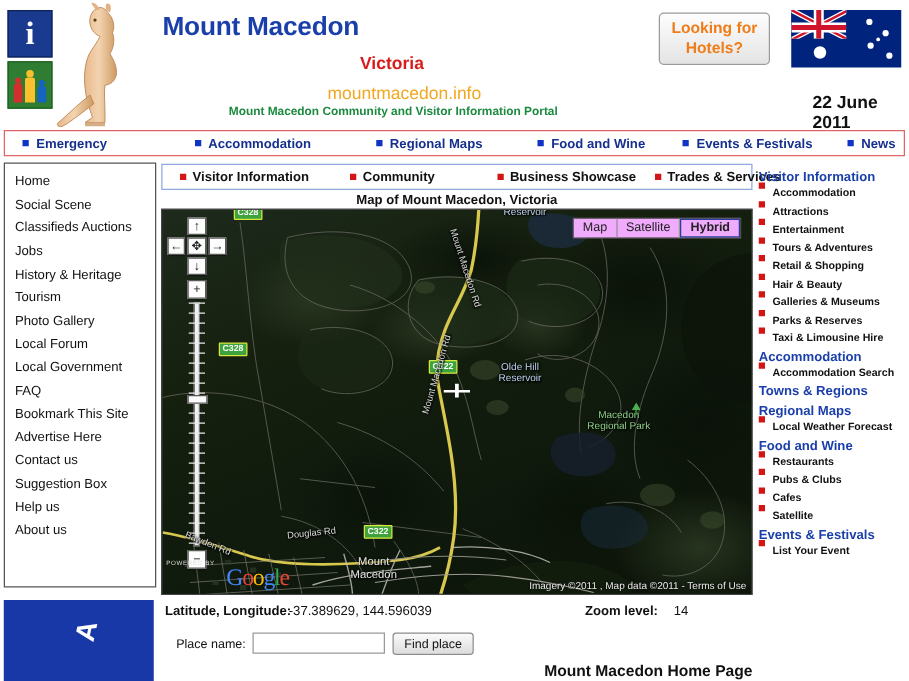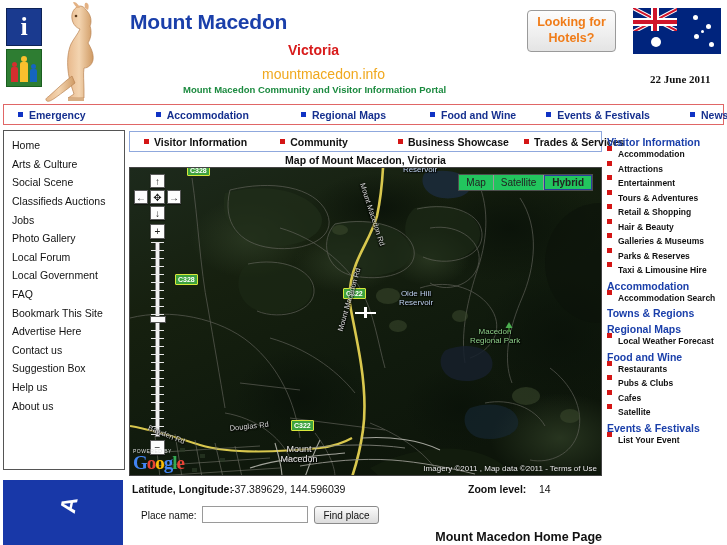--- a/index.html
+++ b/index.html
@@ -99,21 +99,21 @@
   .flag .star { position:absolute; background:#fff; border-radius:50%; }
   .st-big { left:18px; top:29px; width:10px; height:10px; }
   .st-a { left:60px; top:7px; width:5px; height:5px; }
   .st-b { left:73px; top:16px; width:5px; height:5px; }
   .st-c { left:61px; top:26px; width:5px; height:5px; }
   .st-d { left:76px; top:34px; width:5px; height:5px; }
   .st-e { left:68px; top:22px; width:3px; height:3px; }
 
   .date-text {
     position: absolute; left: 650px; top: 73px;
-    font-size: 11px; font-weight: bold; color: #111; font-family: Liberation Serif, serif;
+    font-size: 14px; font-weight: bold; color: #111;
   }
 
   
   .topnav {
     position: absolute; left: 3px; top: 104px;
     width: 721px; height: 21px;
     border: 1px solid #e06666;
     background: #ffffff;
     display: flex; align-items: center;
   }
@@ -216,21 +216,21 @@
   }
 
   .maptype {
     position: absolute; right: 8px; top: 6px;
     display: flex; height: 17px;
     border: 1px solid #4d4d4d;
     font-size: 10px;
   }
   .maptype div {
     padding: 4px 7px; display:flex; align-items:center;
-    background: #22c55e; color:#222; cursor: pointer;
+    background: #f0abfc; color:#222; cursor: pointer;
     border-right: 1px solid #9a9a9a;
   }
   .maptype div:last-child { border-right: none; }
   .maptype div.sel { font-weight: bold; border: 1px solid #2a3f9a; text-align: center; }
 
   .road-shield {
     position: absolute;
     background: #3ea23e; color: #ffffff;
     border: 1px solid #d9e83c;
     font-size: 7px; font-weight: bold;
@@ -250,21 +250,21 @@
   }
   .crosshair:before, .crosshair:after { content:''; position:absolute; background:#fff; }
   .crosshair:before { left:0; top:5px; width:21px; height:2px; }
   .crosshair:after  { left:9px; top:0; width:3px; height:11px; }
 
   .gcredit {
     position:absolute; left: 3px; bottom: 1px;
     font-family:"Liberation Serif", serif;
   }
   .gcredit .pw { font-family:"Liberation Sans",sans-serif; font-size:5px; color:#ddd; letter-spacing:.5px; display:block; margin-bottom:-2px;}
-  .gcredit .gg { font-size: 19px; font-weight: bold; letter-spacing: -1px; }
+  .gcredit .gg { font-size: 19px; font-weight: normal; letter-spacing: -1px; margin-left: 48px; }
   .gcredit .gg span:nth-child(1){color:#4285f4;}
   .gcredit .gg span:nth-child(2){color:#ea4335;}
   .gcredit .gg span:nth-child(3){color:#fbbc05;}
   .gcredit .gg span:nth-child(4){color:#4285f4;}
   .gcredit .gg span:nth-child(5){color:#34a853;}
   .gcredit .gg span:nth-child(6){color:#ea4335;}
 
   .attrib {
     position:absolute; right: 4px; bottom: 2px;
     color: #e9e9e9; font-size: 8px;
@@ -407,32 +407,33 @@
       <span>Regional Maps</span>
     </div>
     <div class="nav-item" style="margin-left:44px;">
       <span class="bul"></span>
       <span>Food and Wine</span>
     </div>
     <div class="nav-item" style="margin-left:30px;">
       <span class="bul"></span>
       <span>Events &amp; Festivals</span>
     </div>
-    <div class="nav-item" style="margin-left:40px;justify-content:center;">
+    <div class="nav-item" style="margin-left:28px;justify-content:center;">
       <span class="bul"></span>
       <span>News</span>
     </div>
   </div>
 
   <div class="leftbar">
     <div class="li">Home</div>
-    <div class="li">Arts &amp; Culture</div>
     <div class="li">Social Scene</div>
     <div class="li">Classifieds Auctions</div>
     <div class="li">Jobs</div>
+    <div class="li">History &amp; Heritage</div>
+    <div class="li">Tourism</div>
     <div class="li">Photo Gallery</div>
     <div class="li">Local Forum</div>
     <div class="li">Local Government</div>
     <div class="li">FAQ</div>
     <div class="li">Bookmark This Site</div>
     <div class="li">Advertise Here</div>
     <div class="li">Contact us</div>
     <div class="li">Suggestion Box</div>
     <div class="li">Help us</div>
     <div class="li">About us</div>

